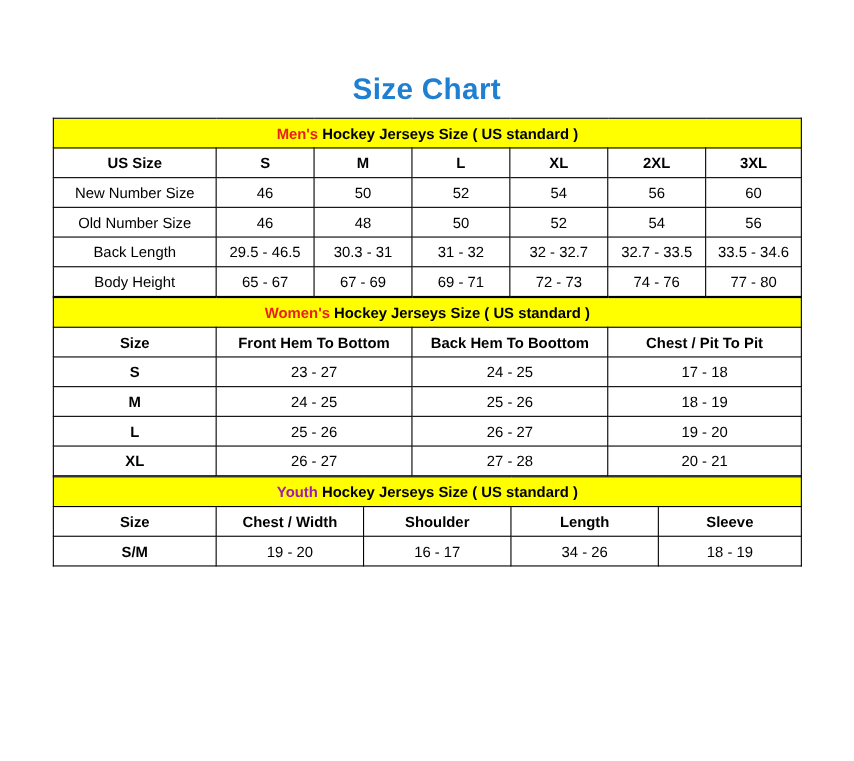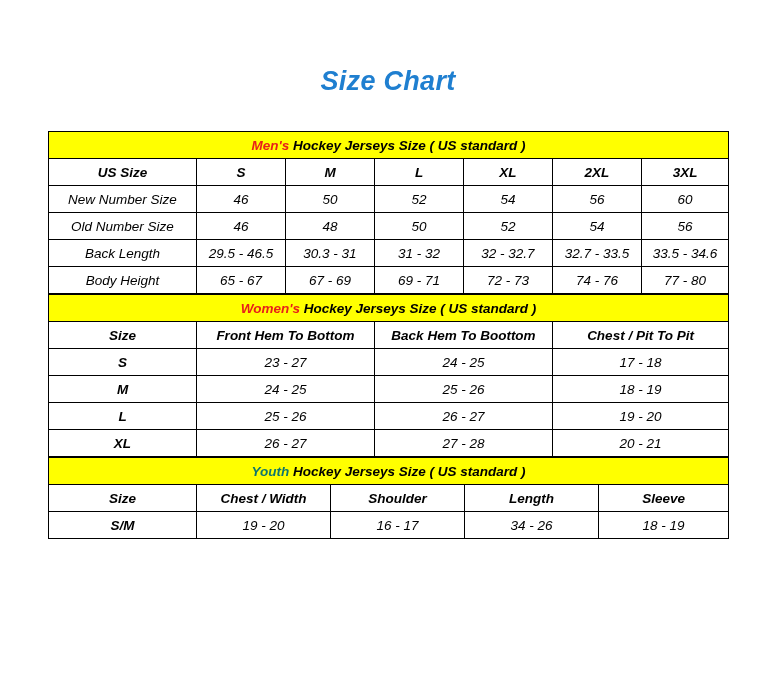--- a/index.html
+++ b/index.html
@@ -12,34 +12,33 @@
     height: 692px;
     font-family: "Liberation Sans", sans-serif;
     color: #000000;
     overflow: hidden;
   }
   .page {
     width: 776px;
     height: 523px;
     position: relative;
     box-sizing: border-box;
-    font-style: italic;
   }
   .title {
     text-align: center;
     color: #1f7fd0;
     font-size: 27px;
     font-weight: bold;
     letter-spacing: 0.3px;
     margin: 0;
     padding-top: 68px;
     line-height: 1;
   }
   .chart-wrap {
-    margin: 36px auto 0 auto;
+    margin: 12px auto 0 auto;
     width: 680px;
   }
   table.size-table {
     border-collapse: collapse;
     width: 100%;
     table-layout: fixed;
   }
   table.size-table td {
     border: 1px solid #000000;
     text-align: center;
@@ -49,21 +48,21 @@
     padding: 1px 2px;
     box-sizing: border-box;
   }
   .section-head {
     background: #ffff00;
     font-weight: bold;
     font-size: 14.5px;
     height: 32px;
   }
   .section-head .accent-red { color: #e8201a; }
-  .section-head .accent-orange { color: #0f766e; }
+  .section-head .accent-orange { color: #a21caf; }
   .col-head {
     font-weight: bold;
   }
   .row-head {
     font-weight: normal;
   }
   .bold-cell { font-weight: bold; }
 </style>
 </head>
 <body>

